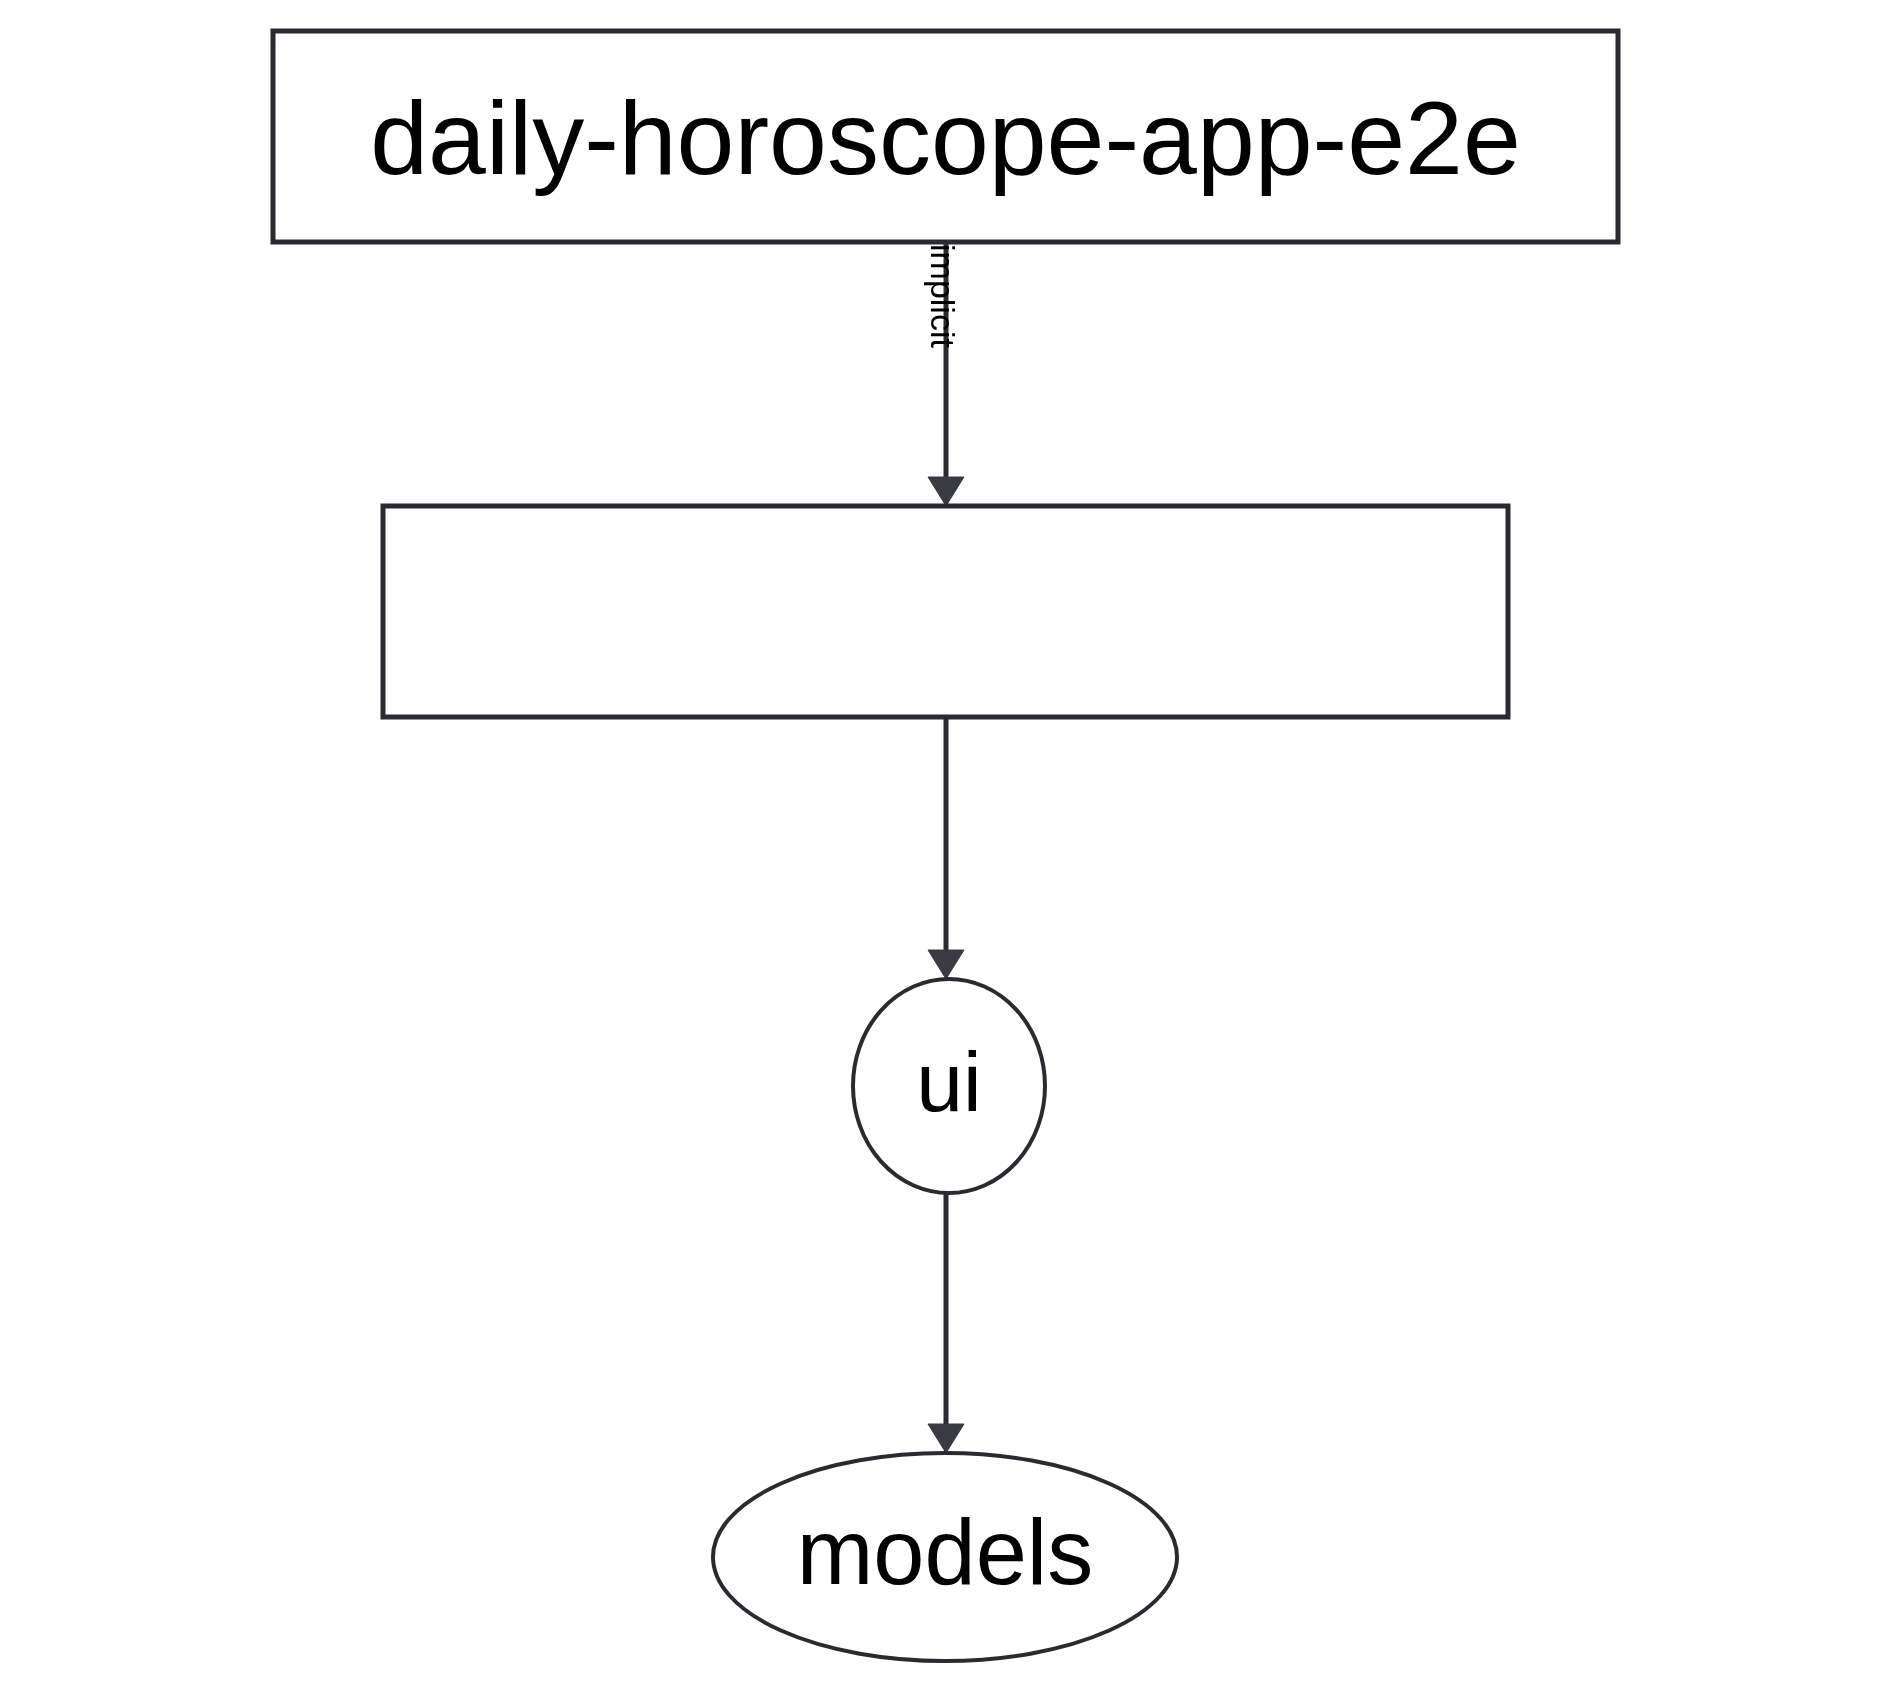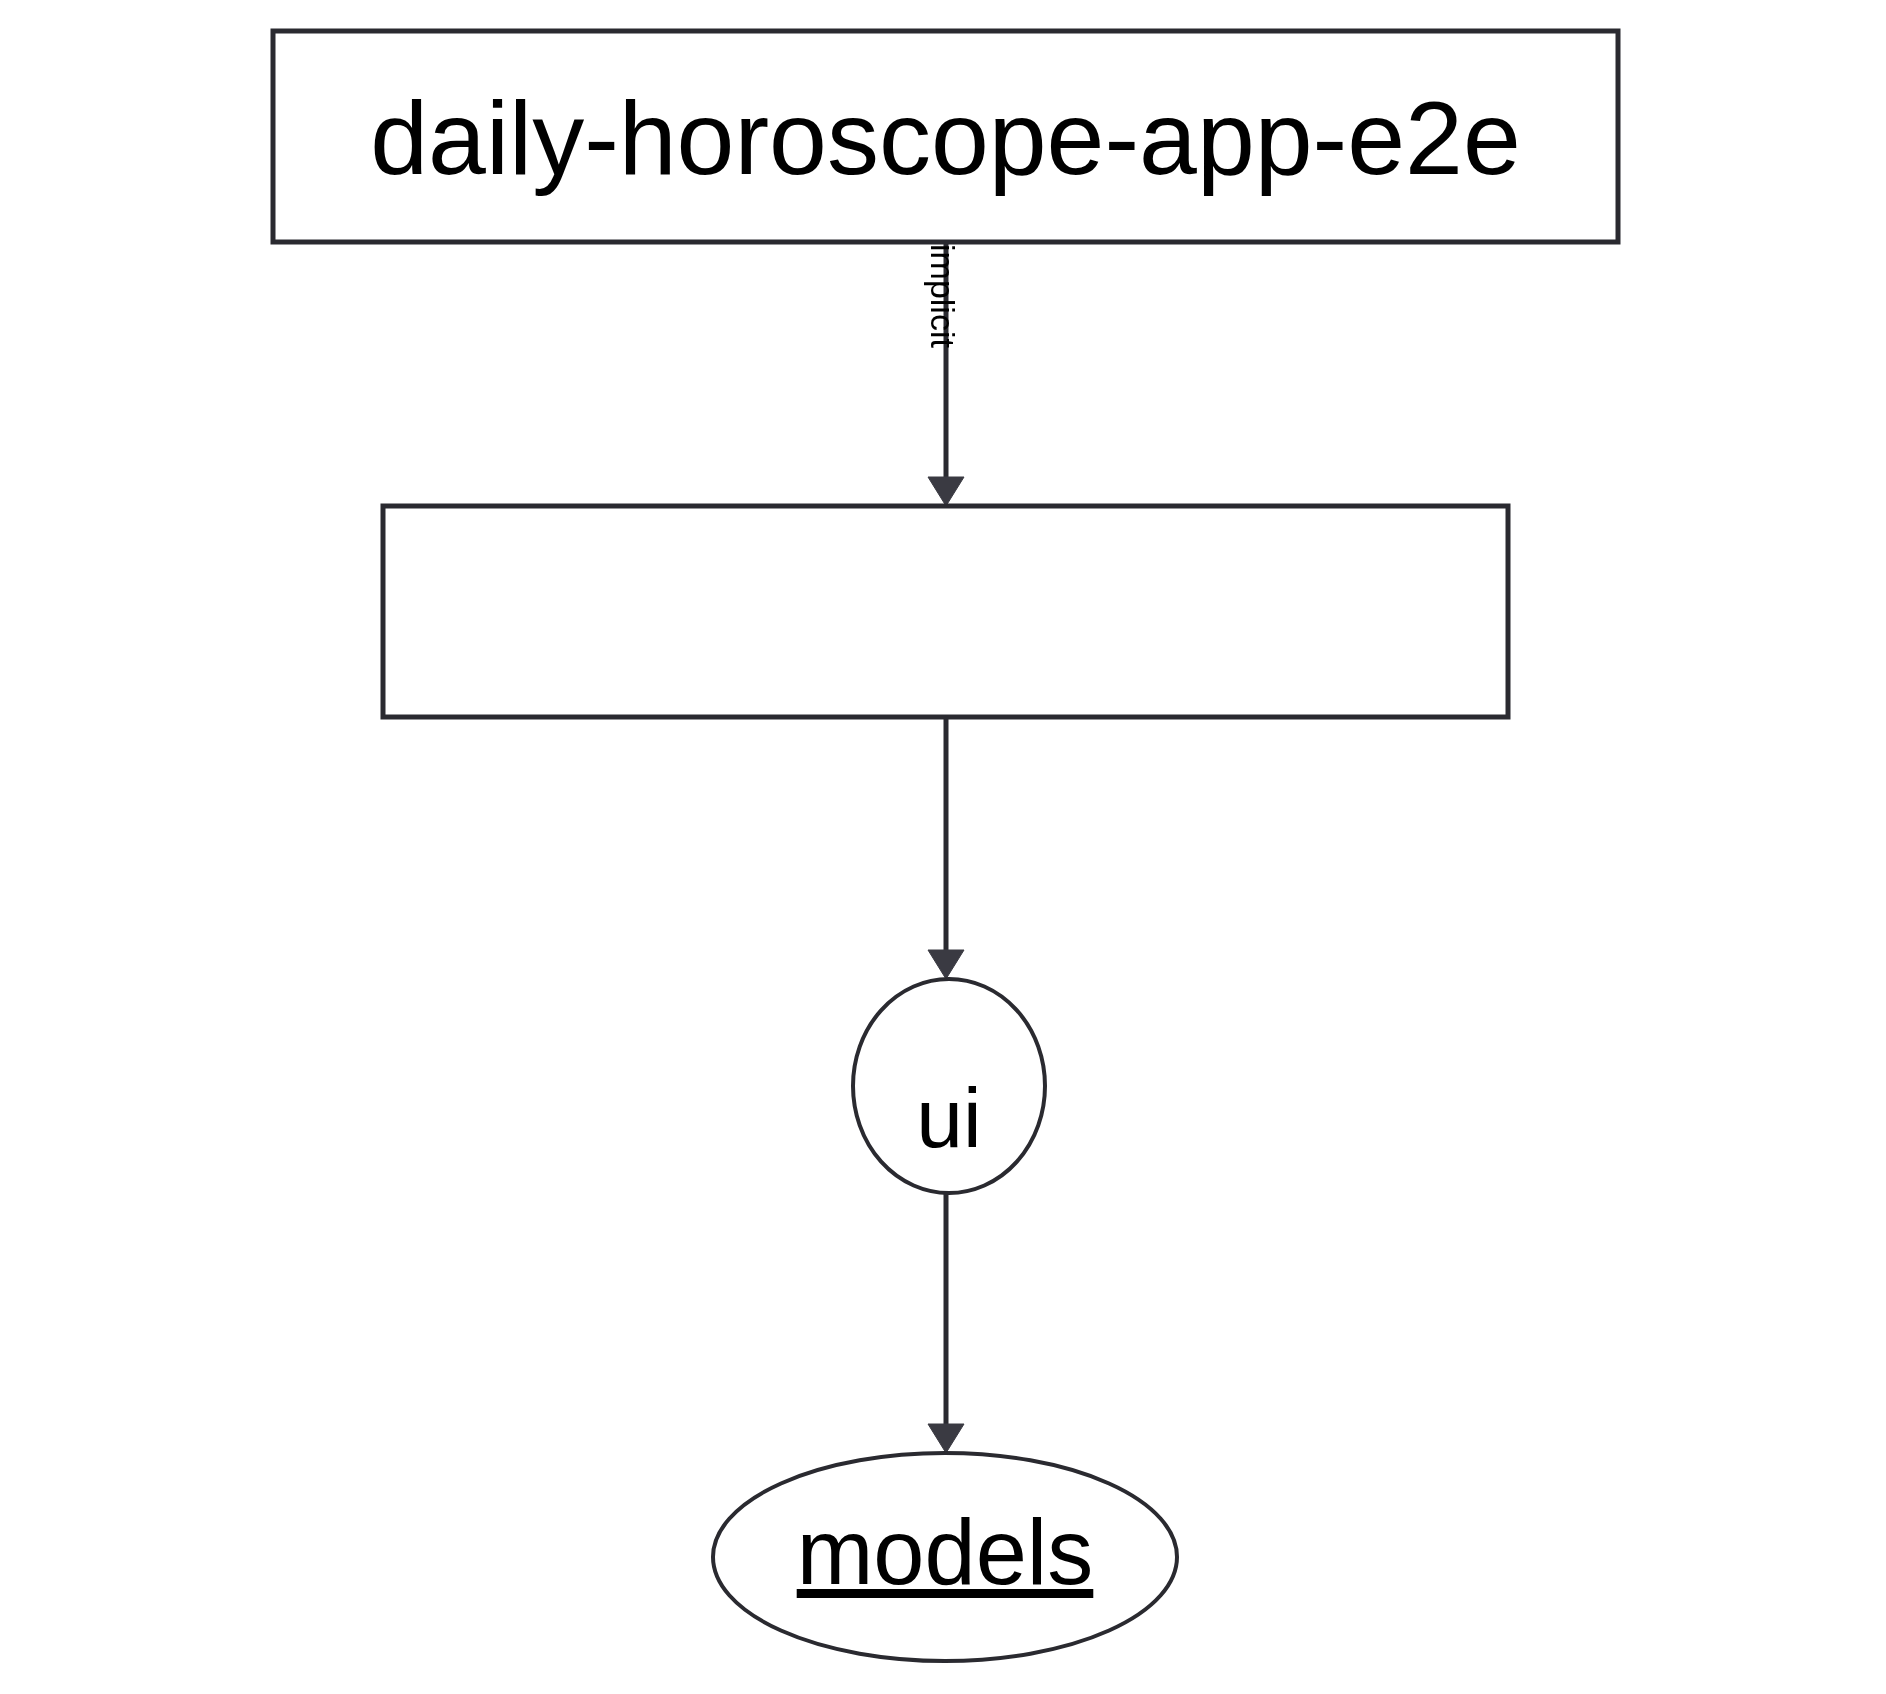--- a/index.html
+++ b/index.html
@@ -67,28 +67,26 @@
     left: 383px;
     top: 561px;
     width: 1125px;
     font-size: 104px;
   }
   .label-ui {
     left: 853px;
     top: 1040px;
     width: 192px;
     font-size: 84px;
-    margin-top: 36px;
   }
   .label-models {
     left: 713px;
     top: 1506px;
     width: 464px;
     font-size: 92px;
-    text-decoration: underline;
   }
   .edge-label {
     position: absolute;
     color: #000000;
     font-family: "Liberation Sans", sans-serif;
     font-size: 34px;
     line-height: 1;
     white-space: nowrap;
     transform-origin: 0 0;
     transform: rotate(90deg);

